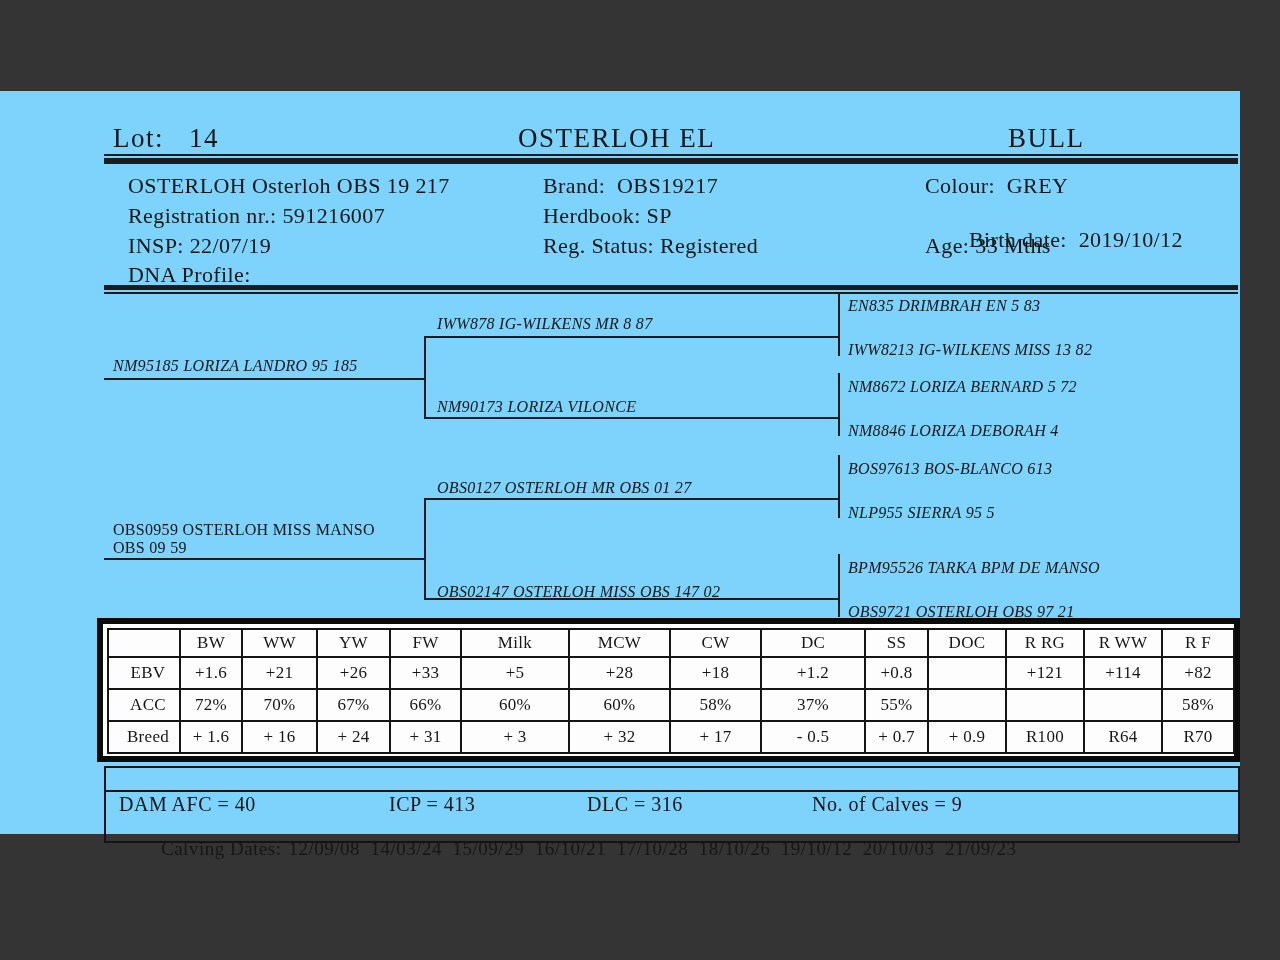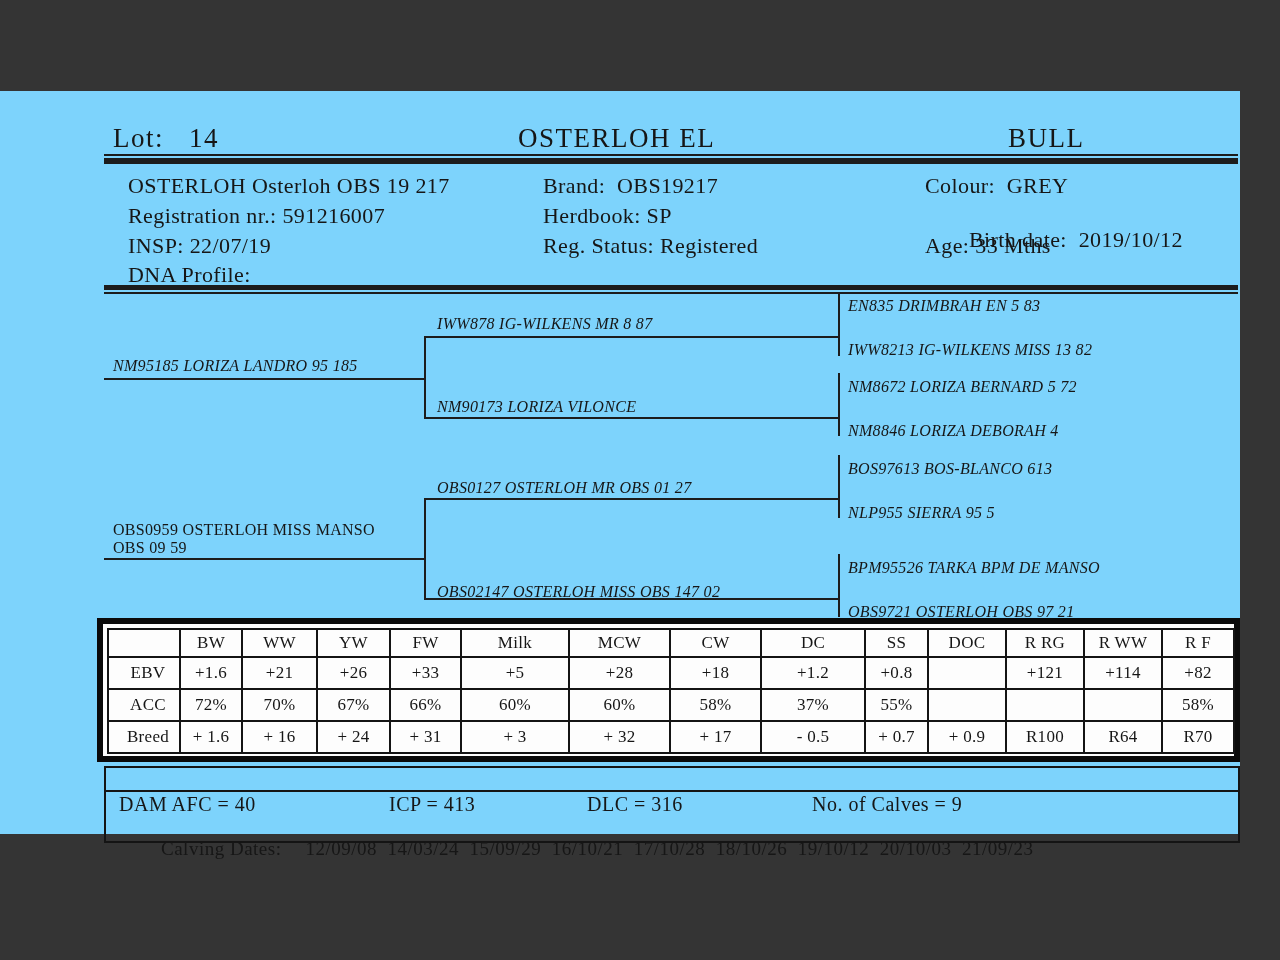--- a/index.html
+++ b/index.html
@@ -20,21 +20,21 @@
         text-align:center;padding:0;letter-spacing:0.3px;overflow:hidden;}
   table.ebv td.rowlab,table.ebv th.rowlab{text-align:center;padding-left:8px;}
   
   .scbox{position:absolute;left:104px;top:675px;width:1136px;height:26px;box-sizing:border-box;
          border:2px solid #141414;font-size:20px;letter-spacing:0.8px;line-height:22px;
          padding-left:13px;white-space:pre;overflow:hidden;}
   .dambox{position:absolute;left:104px;top:701px;width:1136px;height:51px;box-sizing:border-box;
          border:2px solid #141414;border-top:none;font-size:20px;letter-spacing:0.5px;}
   .dambox .s{position:absolute;white-space:pre;}
   .cdline{position:absolute;left:13px;top:24px;font-size:19px;white-space:pre;}
-  .cdline .cd{white-space:pre;margin-left:24px;}
+  .cdline .cd{white-space:pre;margin-left:7px;}
 </style>
 </head>
 <body>
 
 <div class="stage">
   <div class="page">
 
     <span class="abs hdr" style="left:113px;top:32px;">Lot:</span>
     <span class="abs hdr" style="left:189px;top:32px;">14</span>
     <span class="abs hdr" style="left:518px;top:32px;">OSTERLOH EL</span>

